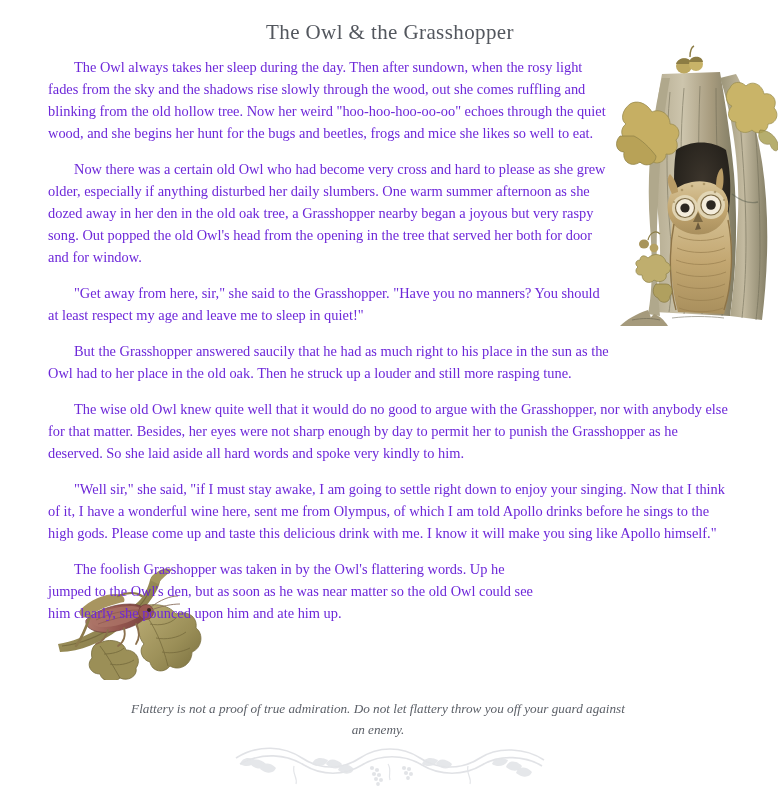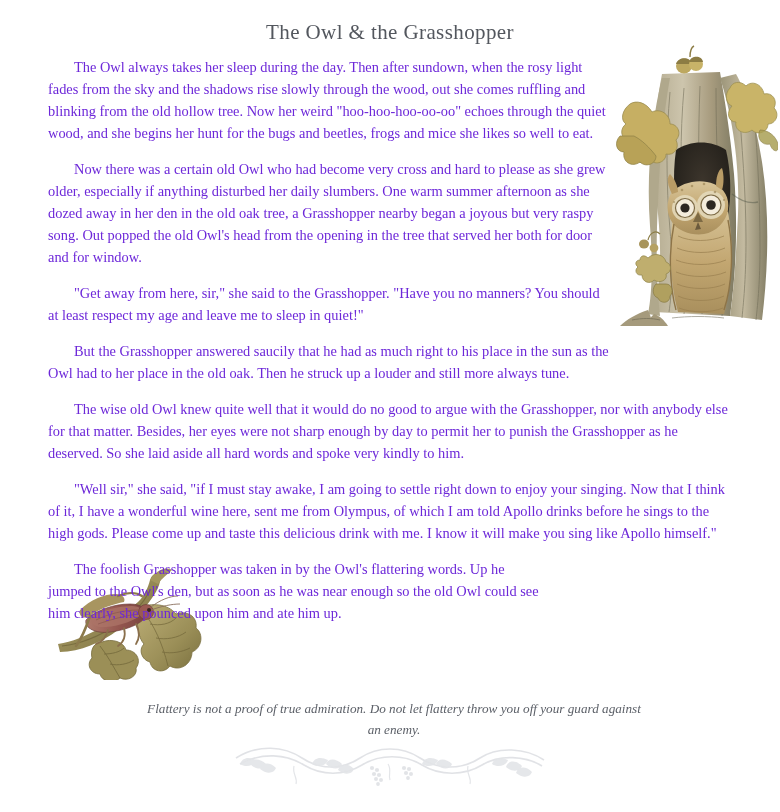--- a/index.html
+++ b/index.html
@@ -62,21 +62,21 @@
 
   
   .indented-block {
     margin-left: 186px;
     width: 500px;
   }
 
   
   .moral {
     position: absolute;
-    left: 144px;
+    left: 128px;
     top: 698px;
     width: 500px;
     text-align: center;
     font-style: italic;
     font-size: 13.2px;
     line-height: 21px;
     color: #5c6068;
   }
 
   
@@ -347,24 +347,24 @@
           <path d="M56 72 C54 80 50 84 44 86"></path>
         </g>
       </g>
     </svg>
   </div>
 
   <div class="body-text">
     <p class="narrow">The Owl always takes her sleep during the day. Then after sundown, when the rosy light fades from the sky and the shadows rise slowly through the wood, out she comes ruffling and blinking from the old hollow tree. Now her weird "hoo-hoo-hoo-oo-oo" echoes through the quiet wood, and she begins her hunt for the bugs and beetles, frogs and mice she likes so well to eat.</p>
     <p class="narrow">Now there was a certain old Owl who had become very cross and hard to please as she grew older, especially if anything disturbed her daily slumbers. One warm summer afternoon as she dozed away in her den in the old oak tree, a Grasshopper nearby began a joyous but very raspy song. Out popped the old Owl's head from the opening in the tree that served her both for door and for window.</p>
     <p class="narrow">"Get away from here, sir," she said to the Grasshopper. "Have you no manners? You should at least respect my age and leave me to sleep in quiet!"</p>
-    <p class="narrow">But the Grasshopper answered saucily that he had as much right to his place in the sun as the Owl had to her place in the old oak. Then he struck up a louder and still more always tune.</p>
+    <p class="narrow">But the Grasshopper answered saucily that he had as much right to his place in the sun as the Owl had to her place in the old oak. Then he struck up a louder and still more rasping tune.</p>
     <p class="wide">The wise old Owl knew quite well that it would do no good to argue with the Grasshopper, nor with anybody else for that matter. Besides, her eyes were not sharp enough by day to permit her to punish the Grasshopper as he deserved. So she laid aside all hard words and spoke very kindly to him.</p>
     <p class="wide">"Well sir," she said, "if I must stay awake, I am going to settle right down to enjoy your singing. Now that I think of it, I have a wonderful wine here, sent me from Olympus, of which I am told Apollo drinks before he sings to the high gods. Please come up and taste this delicious drink with me. I know it will make you sing like Apollo himself."</p>
-    <p class="indented-block">The foolish Grasshopper was taken in by the Owl's flattering words. Up he jumped to the Owl's den, but as soon as he was near enough so the old Owl could see him clearly, she pounced upon him and ate him up.</p>
+    <p class="indented-block">The foolish Grasshopper was taken in by the Owl's flattering words. Up he jumped to the Owl's den, but as soon as he was near matter so the old Owl could see him clearly, she pounced upon him and ate him up.</p>
   </div>
 
   <div class="moral">Flattery is not a proof of true admiration. Do not let flattery throw you off your guard against an enemy.</div>
 
   <div class="ornament">
     <svg viewBox="0 0 316 52" width="316" height="52" xmlns="http://www.w3.org/2000/svg">
       <g stroke="#c9ccd2" fill="none" stroke-width="1.6">
         <path d="M4 20 C26 6 52 8 70 20 C88 32 110 32 128 20
                  C146 8 170 8 188 20 C206 32 230 32 248 20
                  C266 8 294 10 312 22"></path>

